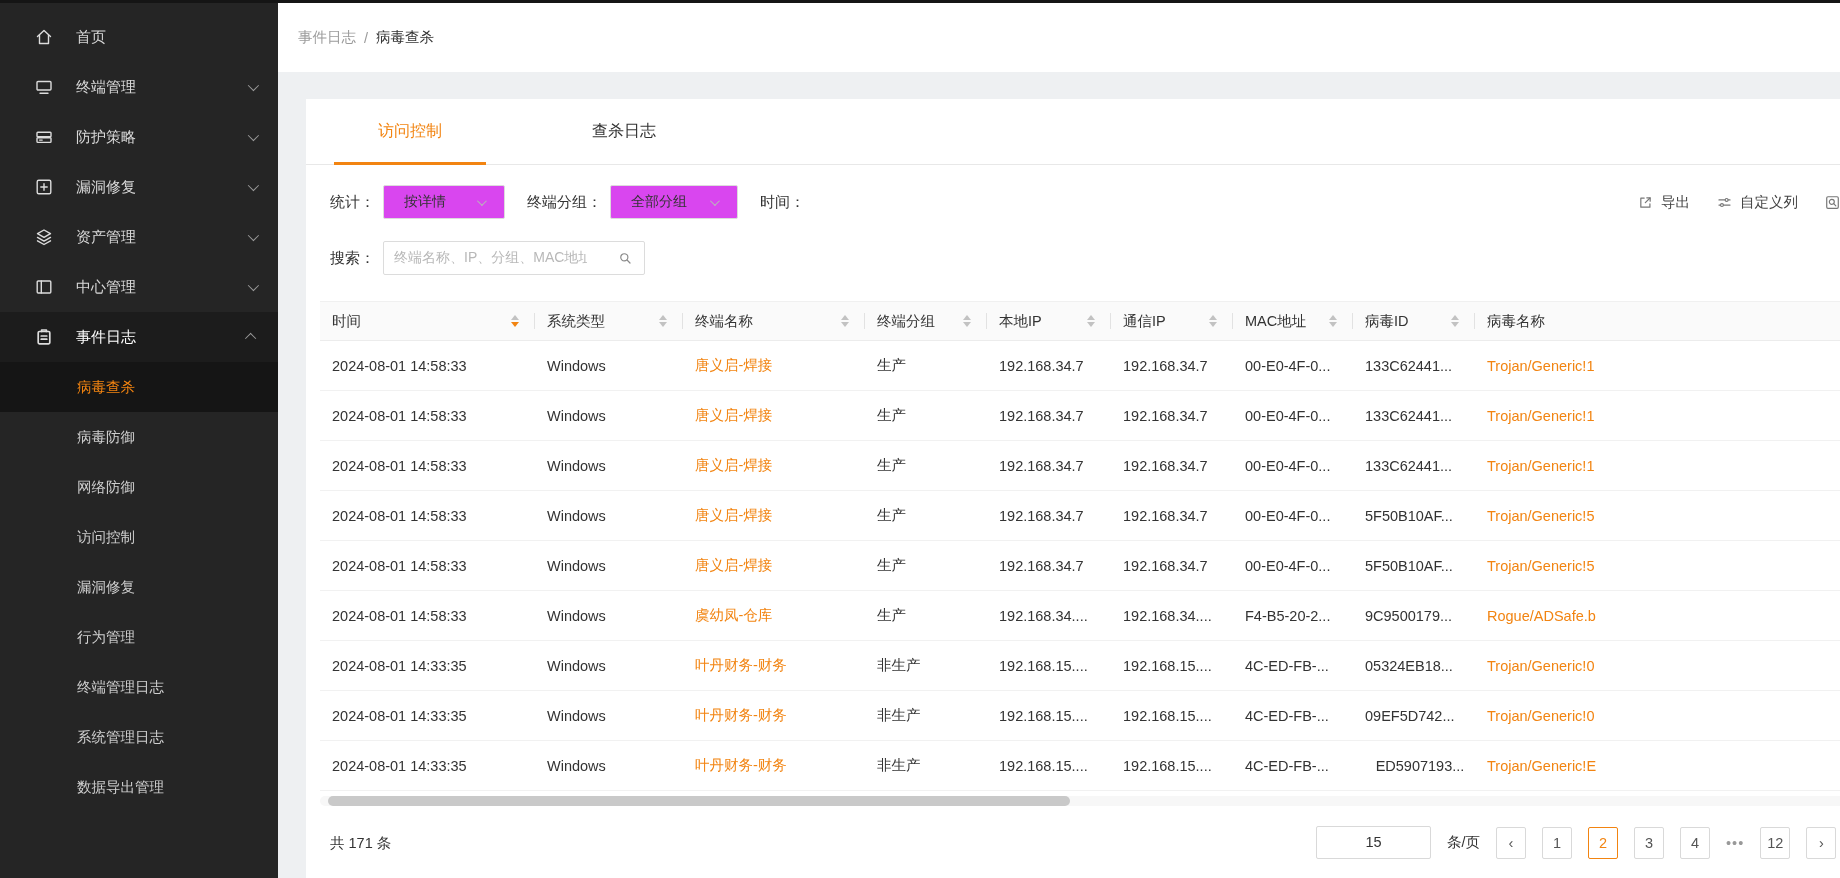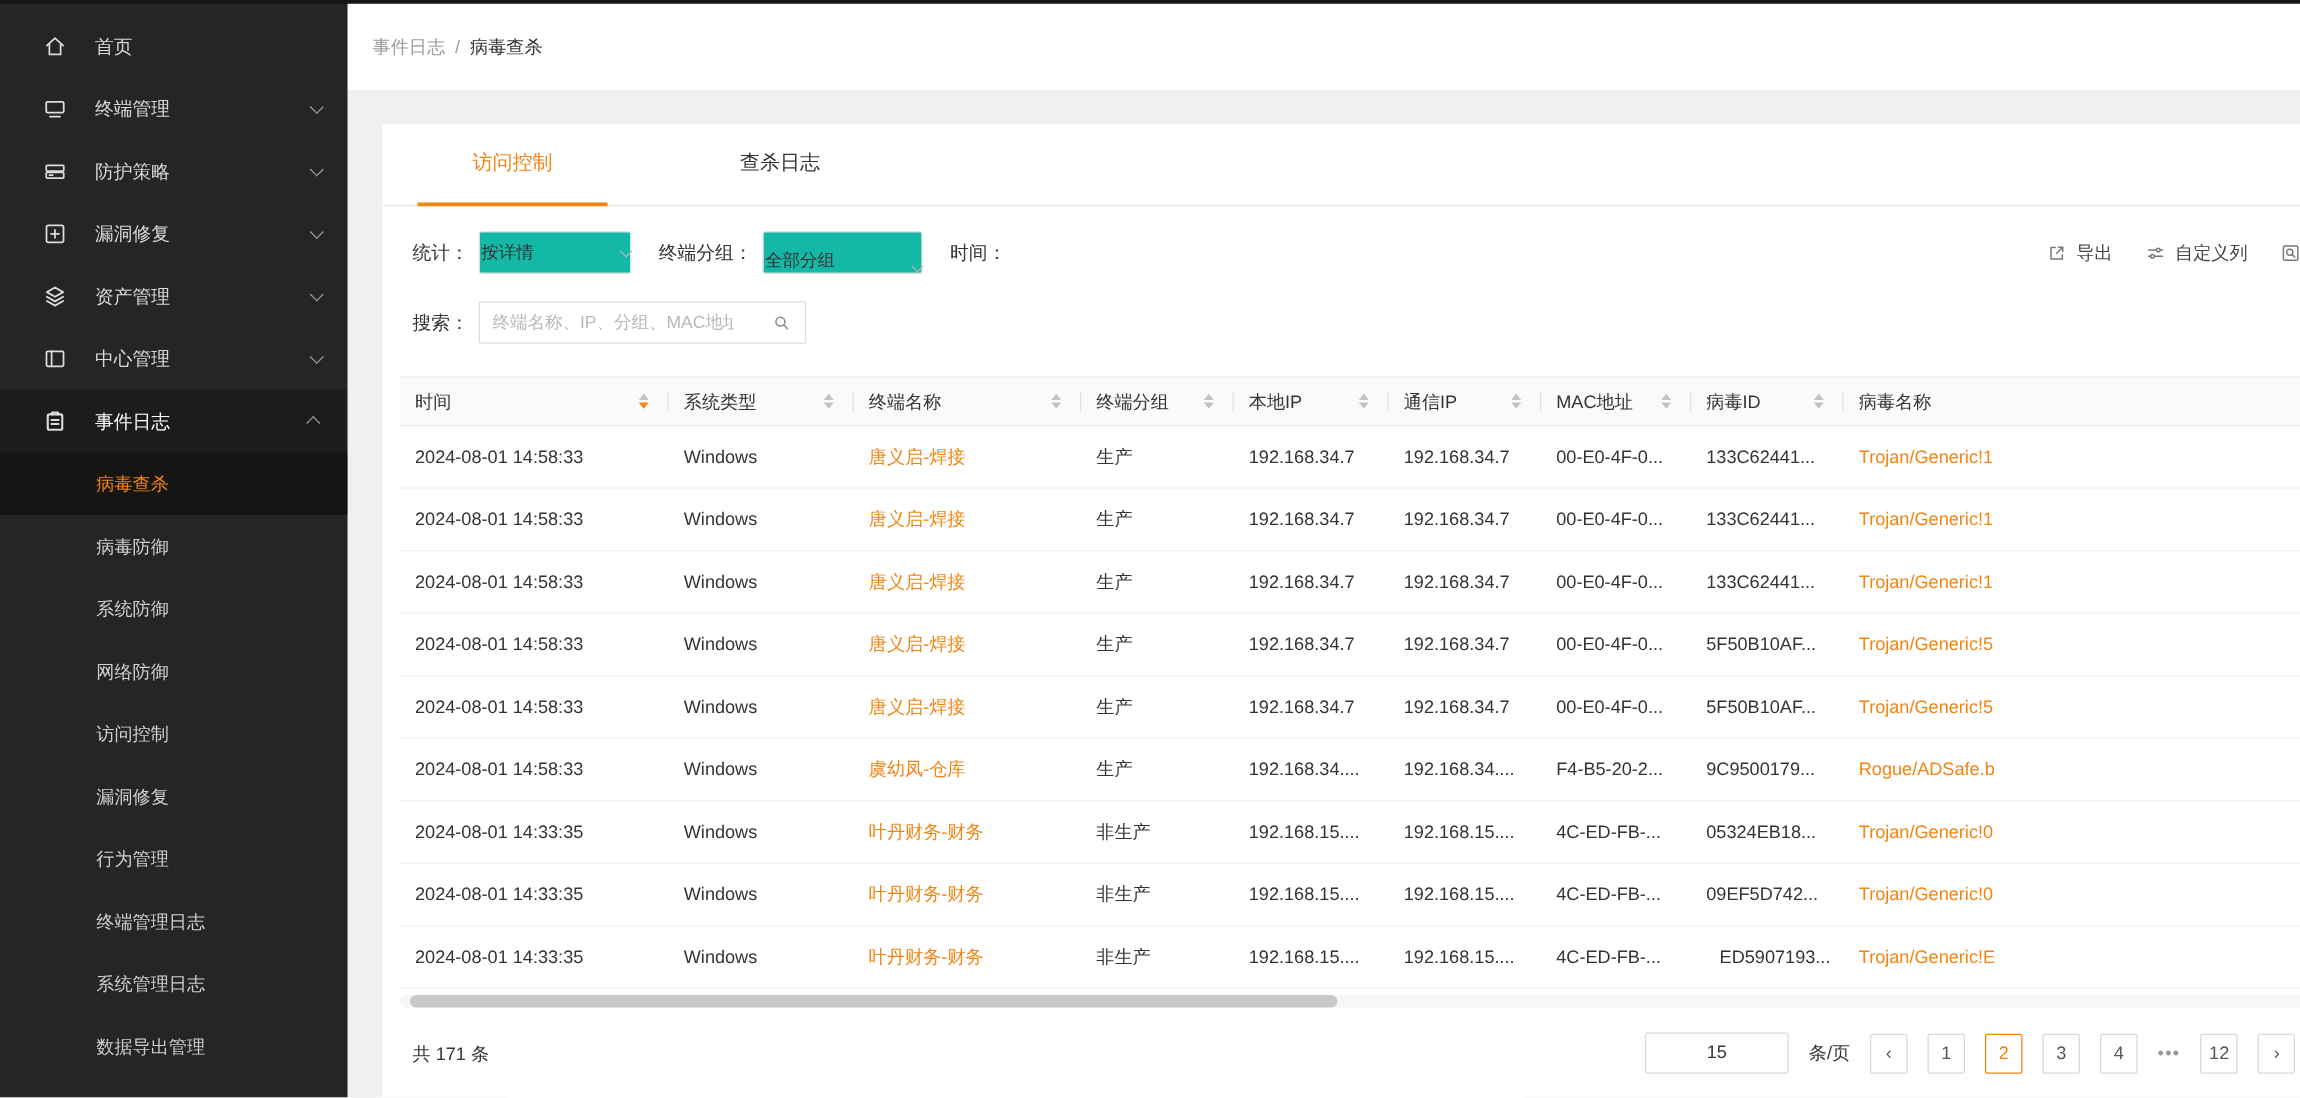--- a/index.html
+++ b/index.html
@@ -42,23 +42,23 @@
   .card { position:absolute; left:306px; top:99px; width:1545px; bottom:-2px; background:#fff; }
 
   .tabs { height:66px; border-bottom:1px solid #e8e8e8; display:flex; padding-left:28px; }
   .tab { width:152px; margin-right:62px; text-align:center; line-height:64px; font-size:16px; color:#333; position:relative; cursor:pointer; }
   .tab.active { color:var(--accent); }
   .tab.active::after { content:""; position:absolute; left:0; right:0; bottom:-1px; height:3px; background:var(--accent); }
 
   
   .filters { display:flex; align-items:center; margin:20px 10px 0 24px; height:34px; }
   .f-label { font-size:15px; color:#333; margin-right:8px; white-space:nowrap; }
-  .sel { height:34px; border:1px solid #dcdcdc; border-radius:2px; background:#14b8a6; display:flex; align-items:center; justify-content:space-between; padding:0 1px; font-size:14px; color:#333; cursor:pointer; }
+  .sel { height:34px; border:1px solid #dcdcdc; border-radius:2px; background:#d946ef; display:flex; align-items:center; justify-content:space-between; padding:0 20px; font-size:14px; color:#333; cursor:pointer; }
   .sel.w1 { width:122px; margin-right:22px; }
-  .sel.w2 { width:128px; margin-right:22px;align-items:flex-end; }
+  .sel.w2 { width:128px; margin-right:22px; }
   .datebox { width:242px; height:34px; border:1px solid #dcdcdc; border-radius:2px; display:flex; align-items:center; justify-content:space-between; padding:0 9px; font-size:14px; color:#555; cursor:pointer; }
   .vcaret { width:7px; height:7px; border-right:1.3px solid #b8b8b8; border-bottom:1.3px solid #b8b8b8; transform:rotate(45deg) translateY(-2px); flex:none; }
   .toolbar { margin-left:auto; display:flex; align-items:center; gap:26px; }
   .tb-item { display:flex; align-items:center; gap:7px; font-size:14.5px; color:#444; cursor:pointer; white-space:nowrap; }
   .tb-item .icn, .gicn { width:17px; height:17px; color:#777; }
   .tb-item .icn svg, .gicn svg { width:17px; height:17px; display:block; }
 
   .searchrow { display:flex; align-items:center; margin:22px 24px 0 24px; height:34px; }
   .searchbox { width:262px; height:34px; border:1px solid #dcdcdc; border-radius:2px; display:flex; align-items:center; padding:0 10px;gap:30px; }
   .searchbox .ph { flex:1; font-size:14px; color:#b8b8b8; white-space:nowrap; overflow:hidden; }
@@ -164,21 +164,20 @@
             <rect x="4.2" y="4.5" width="11.6" height="12.3" rx="1.2"></rect>
             <path d="M7.6 4.5 V3 H12.4 V4.5"></path>
             <path d="M7.2 9 H12.8 M7.2 12.2 H12.8"></path>
           </svg>
         </span>
         <span>事件日志</span>
         <span class="chev up"></span>
       </div>
       <div class="sb-sub active">病毒查杀</div>
       <div class="sb-sub">病毒防御</div>
-      <div class="sb-sub">系统防御</div>
       <div class="sb-sub">网络防御</div>
       <div class="sb-sub">访问控制</div>
       <div class="sb-sub">漏洞修复</div>
       <div class="sb-sub">行为管理</div>
       <div class="sb-sub">终端管理日志</div>
       <div class="sb-sub">系统管理日志</div>
       <div class="sb-sub">数据导出管理</div>
     </nav>
 </aside>
 

